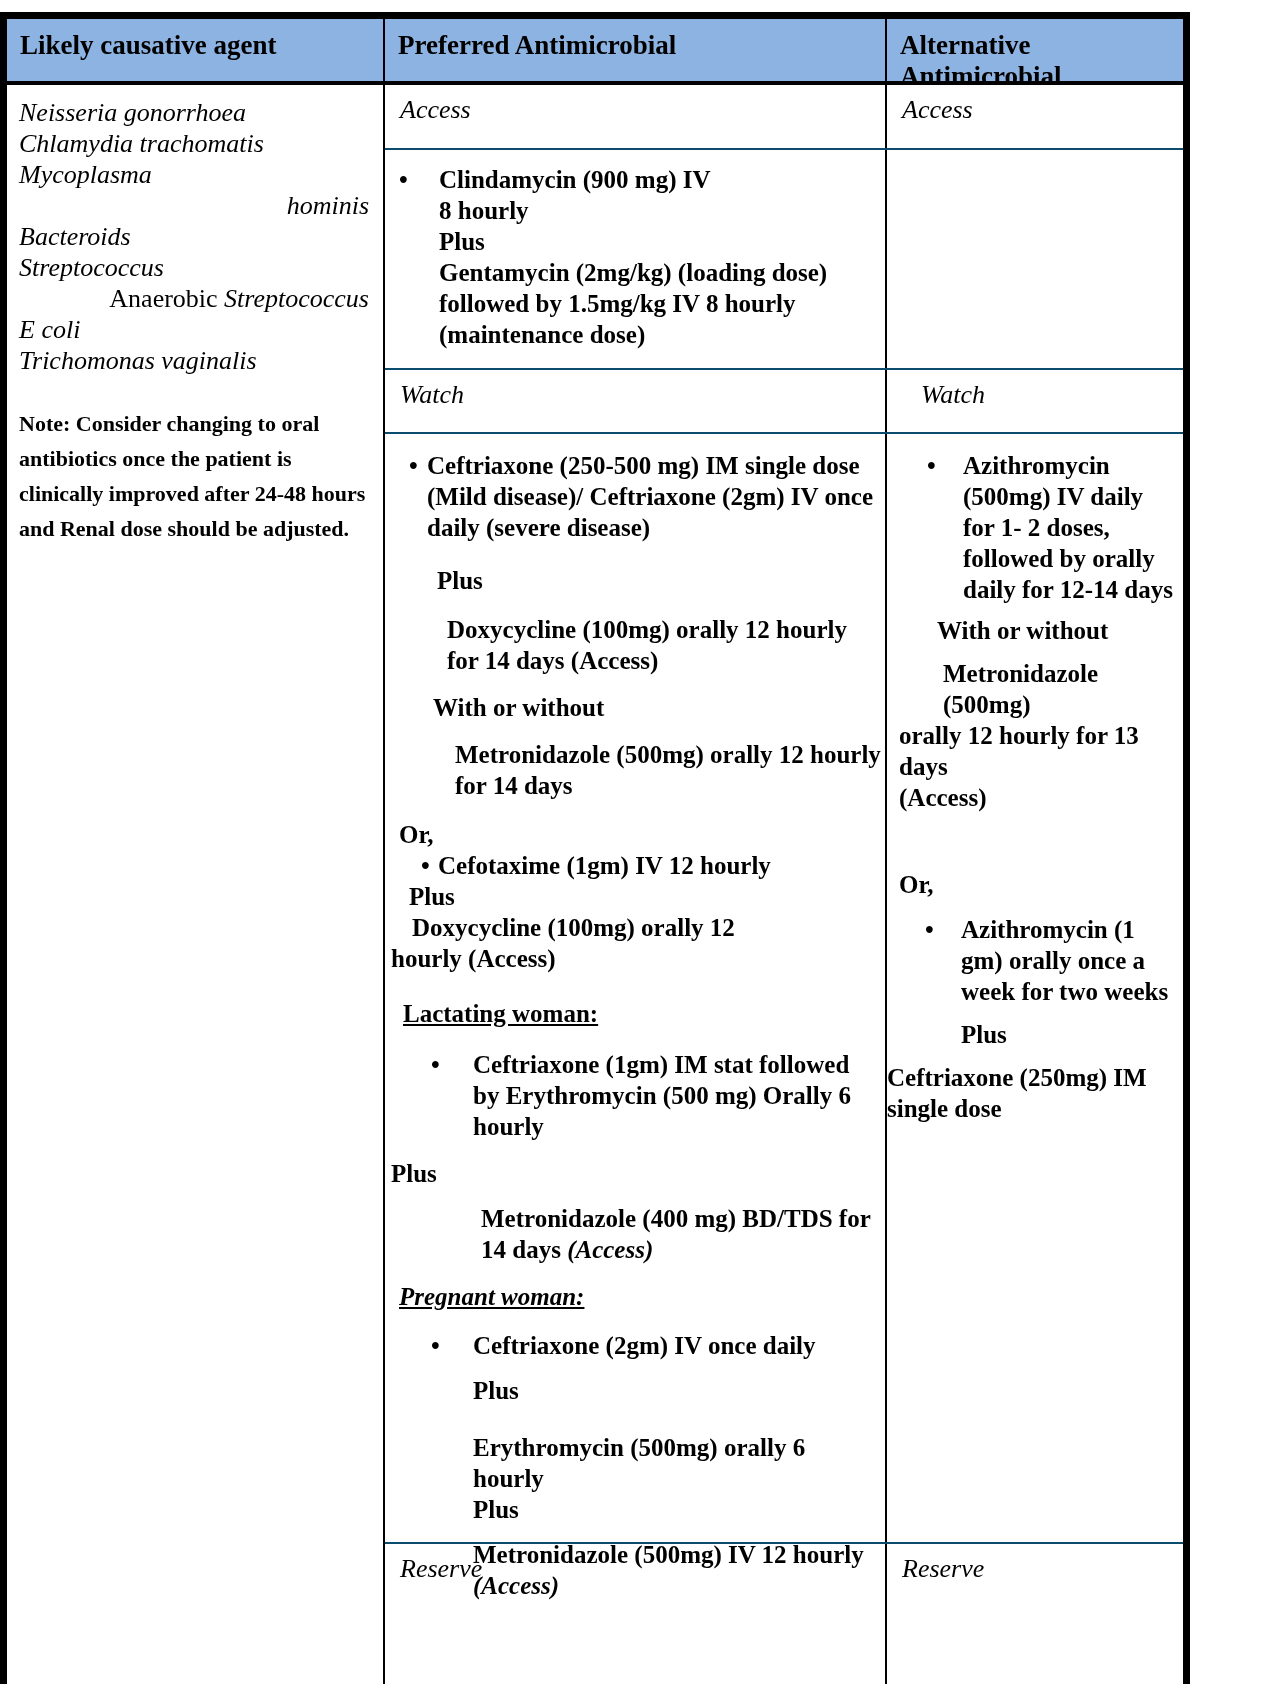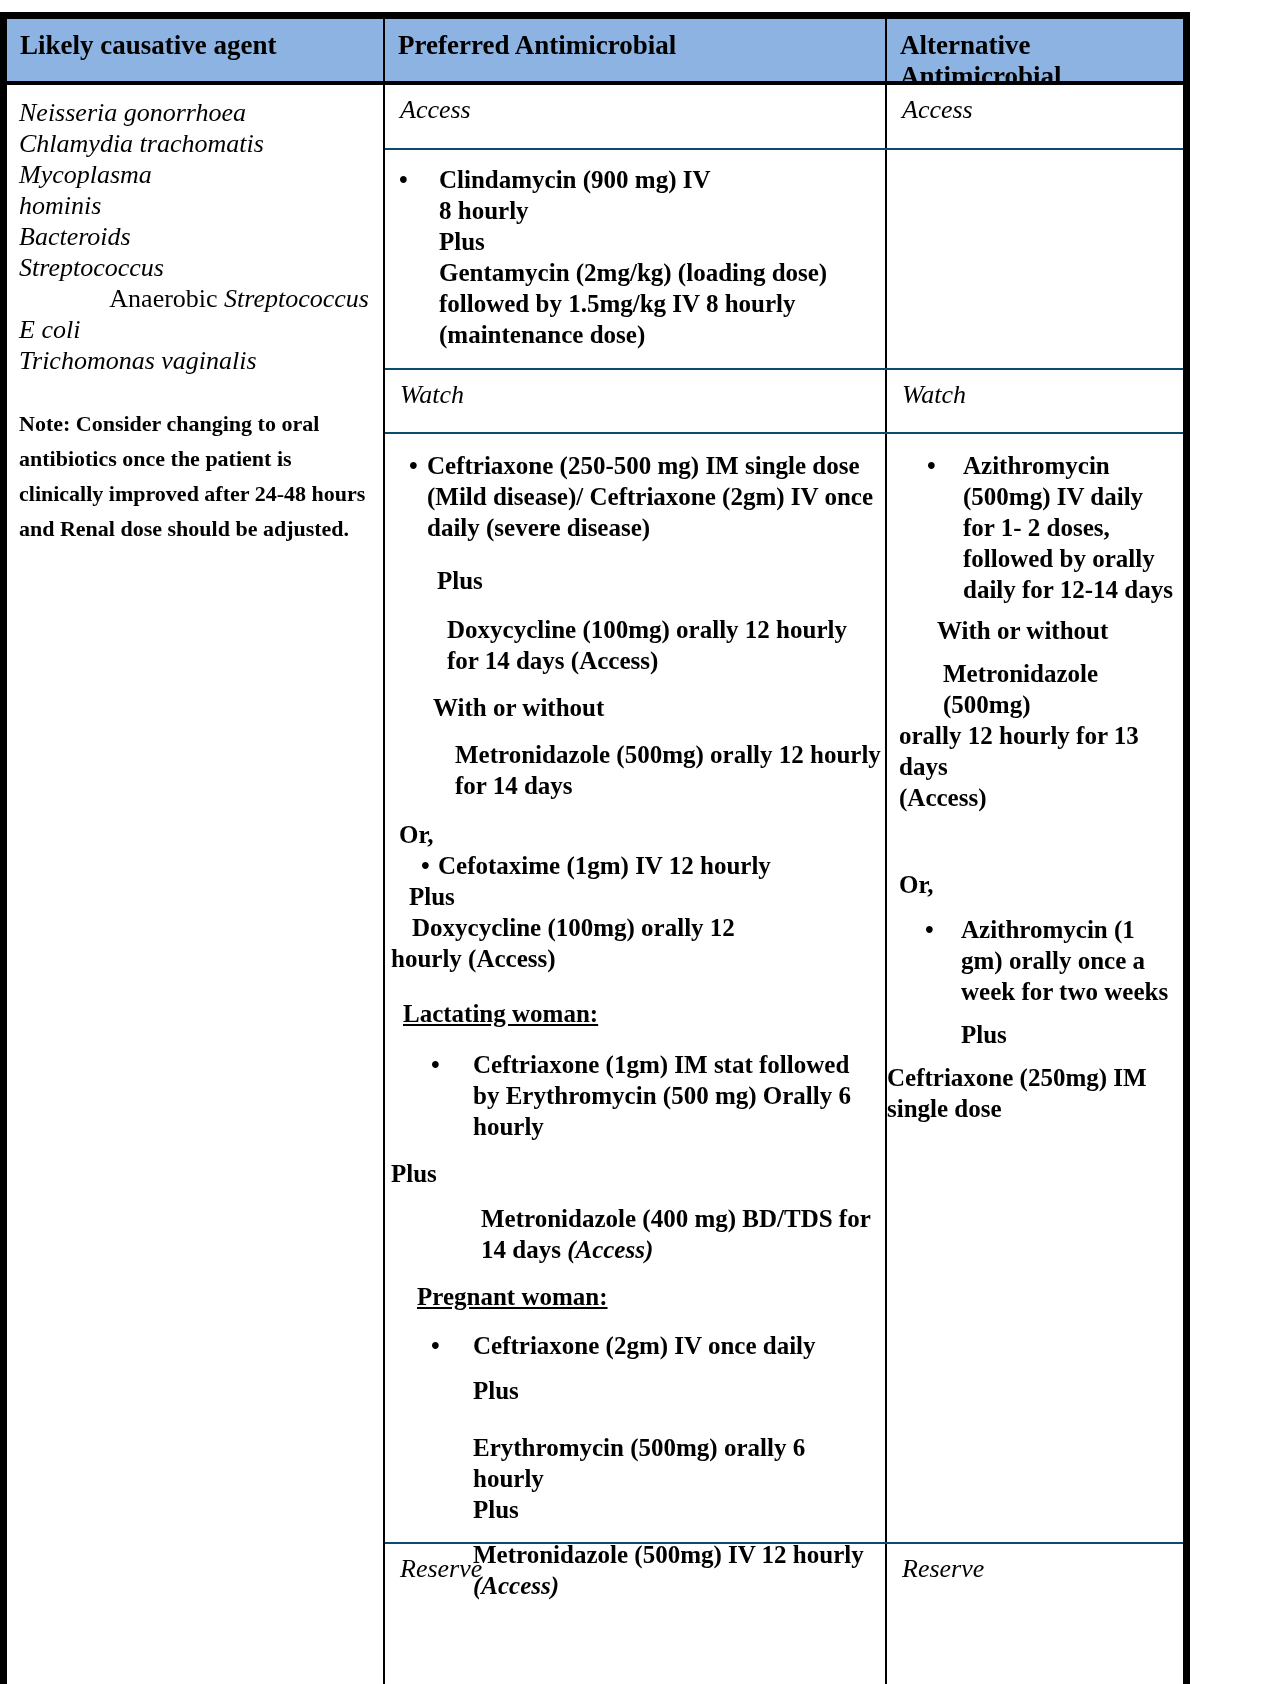--- a/index.html
+++ b/index.html
@@ -15,21 +15,21 @@
   .w2{width:502px;}
   .w3{flex:1;}
   .vb{border-right:2px solid #000;}
   .body{display:flex;flex:1;min-height:0;}
   .col1{width:378px;box-sizing:border-box;border-right:2px solid #000;padding:12px 14px 0 12px;}
   .rightcols{flex:1;display:flex;flex-direction:column;min-width:0;}
   .trow{display:flex;box-sizing:border-box;border-bottom:2px solid #0c4a6e;min-height:0;}
   .trow:last-child{border-bottom:none;}
   .h-accesslabel{height:65px;}
   .h-accesscontent{height:220px;}
-  .h-watchlabel{height:64px;}
+  .h-watchlabel{height:64px;gap:19px;}
   .h-watchcontent{height:1110px;}
   .h-reserve{flex:1;}
   .c2{width:502px;box-sizing:border-box;border-right:2px solid #000;padding:0 4px 0 0;}
   .c3{flex:1;box-sizing:border-box;padding:0 4px 0 0;}
   .tierlabel{font-style:italic;font-size:26px;padding:10px 0 0 15px;}
   .line{position:relative;font-size:25px;line-height:31px;}
   .line .dot{position:absolute;top:0;font-size:25px;font-weight:bold;}
   .s-b{font-weight:bold;}
   .s-bi{font-weight:bold;font-style:italic;}
   .s-bu{font-weight:bold;text-decoration:underline;}
@@ -50,21 +50,21 @@
     <div class="hc w3">Alternative Antimicrobial</div>
   </div>
 
   <div class="body">
 
     <div class="col1 agents">
       <div>
           <div class="line" style="padding-left: 0px;"><span class="s-i">Neisseria gonorrhoea</span></div>
           <div class="line" style="padding-left: 0px;"><span class="s-i">Chlamydia trachomatis</span></div>
           <div class="line" style="padding-left: 0px;"><span class="s-i">Mycoplasma</span></div>
-          <div class="line" style="padding-left: 0px;"><span class="s-i">hominis</span></div>
+          <div class="line" style="padding-left: 0px; text-align: right;"><span class="s-i">hominis</span></div>
           <div class="line" style="padding-left: 0px;"><span class="s-i">Bacteroids</span></div>
           <div class="line" style="padding-left: 0px;"><span class="s-i">Streptococcus</span></div>
           <div class="line" style="padding-left: 0px; text-align: right;"><span class="s-r">Anaerobic </span><span class="s-i">Streptococcus</span></div>
           <div class="line" style="padding-left: 0px;"><span class="s-i">E coli</span></div>
           <div class="line" style="padding-left: 0px;"><span class="s-i">Trichomonas vaginalis</span></div>
         </div>
       <div class="note">Note: Consider changing to oral antibiotics once the patient is clinically improved after 24-48 hours and Renal dose should be adjusted.</div>
     </div>
 
     <div class="rightcols">
@@ -100,21 +100,21 @@
             <div class="line" style="padding-left: 70px; margin-top: 16px;"><span class="s-b">Metronidazole (500mg) orally 12 hourly for 14 days</span></div>
             <div class="line" style="padding-left: 14px; margin-top: 18px;"><span class="s-b">Or,</span></div>
             <div class="line" style="padding-left: 53px;"><span class="dot" style="left: 36px;">•</span><span class="s-b">Cefotaxime (1gm) IV 12 hourly</span></div>
             <div class="line" style="padding-left: 24px;"><span class="s-b">Plus</span></div>
             <div class="line" style="padding-left: 27px;"><span class="s-b">Doxycycline (100mg) orally  12</span></div>
             <div class="line" style="padding-left: 6px;"><span class="s-b">hourly (Access)</span></div>
             <div class="line" style="padding-left: 18px; margin-top: 24px;"><span class="s-bu">Lactating woman:</span></div>
             <div class="line" style="padding-left: 88px; margin-top: 20px;"><span class="dot" style="left: 46px;">•</span><span class="s-b">Ceftriaxone (1gm) IM stat followed by Erythromycin (500 mg) Orally 6 hourly</span></div>
             <div class="line" style="padding-left: 6px; margin-top: 16px;"><span class="s-b">Plus</span></div>
             <div class="line" style="padding-left: 96px; margin-top: 14px;"><span class="s-b">Metronidazole (400 mg) BD/TDS for 14 days </span><span class="s-bi">(Access)</span></div>
-            <div class="line" style="padding-left: 32px; margin-top: 16px;"><span class="s-bu">Pregnant woman:</span></div>
+            <div class="line" style="padding-left: 14px; margin-top: 16px; font-style: italic;"><span class="s-bu">Pregnant woman:</span></div>
             <div class="line" style="padding-left: 88px; margin-top: 18px;"><span class="dot" style="left: 46px;">•</span><span class="s-b">Ceftriaxone (2gm) IV once daily</span></div>
             <div class="line" style="padding-left: 88px; margin-top: 14px;"><span class="s-b">Plus</span></div>
             <div class="line" style="padding-left: 88px; margin-top: 26px;"><span class="s-b">Erythromycin (500mg) orally 6 hourly</span></div>
             <div class="line" style="padding-left: 88px;"><span class="s-b">Plus</span></div>
             <div class="line" style="padding-left: 88px; margin-top: 14px;"><span class="s-b">Metronidazole (500mg) IV 12 hourly </span><span class="s-bi">(Access)</span></div>
           </div>
         <div class="c3 content">
             <div class="line" style="padding-left: 76px; margin-top: 14px;"><span class="dot" style="left: 40px;">•</span><span class="s-b">Azithromycin (500mg) IV daily for 1- 2 doses, followed by orally daily for 12-14 days</span></div>
             <div class="line" style="padding-left: 50px; margin-top: 10px;"><span class="s-b">With or without</span></div>
             <div class="line" style="padding-left: 56px; margin-top: 12px;"><span class="s-b">Metronidazole (500mg)</span></div>

